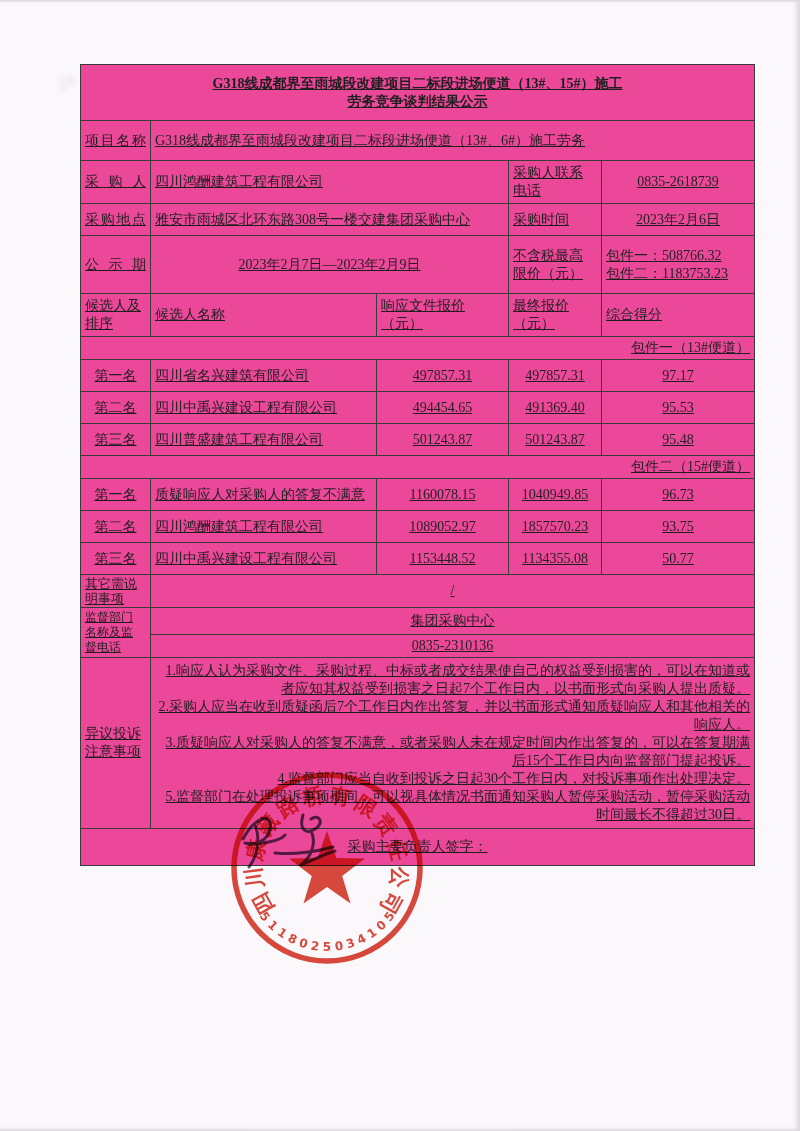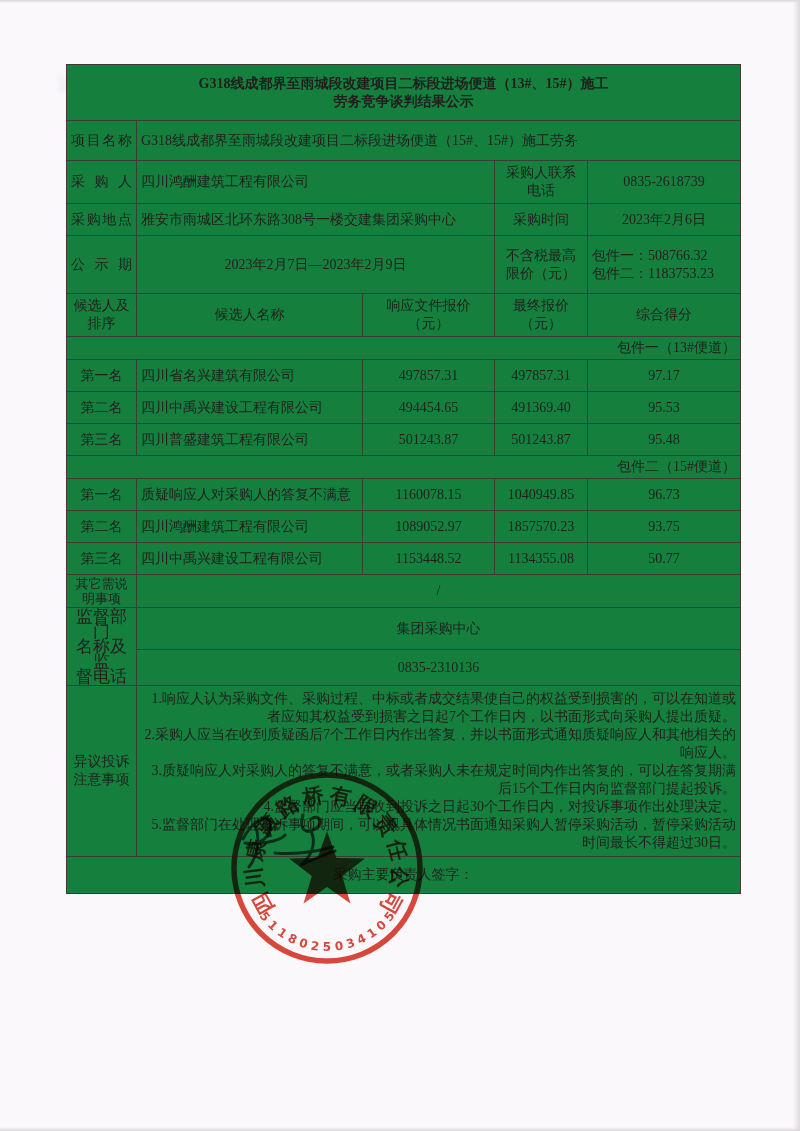--- a/index.html
+++ b/index.html
@@ -12,37 +12,38 @@
   
   .edge-top{position:absolute;left:0;top:0;width:800px;height:3px;background:linear-gradient(#d8d4d8,rgba(216,212,216,0));}
   .edge-right{position:absolute;right:0;top:0;width:7px;height:1131px;background:linear-gradient(to left,#ddd8dd,rgba(221,216,221,0));}
   .edge-bottom{position:absolute;left:0;bottom:0;width:800px;height:4px;background:linear-gradient(to top,#dcd7dc,rgba(220,215,220,0));}
   
   .bleed{position:absolute;filter:blur(2px);opacity:.18;color:#5a6b66;font-size:18px;letter-spacing:4px;}
   .bleed.b1{left:58px;top:72px;}
   .bleed.b2{left:128px;top:80px;color:#6b6b7a;}
 
   table.doc{
-    position:absolute;left:66px;top:64px;width:674px;
+    position:absolute;left:80px;top:64px;width:674px;
     border-collapse:collapse;table-layout:fixed;
-    background:#15803d;
+    background:#ec4899;
+    text-decoration:underline;
   }
   table.doc td{
     border:1.6px solid #3b3b3b;
     font-size:14px;line-height:18px;
     padding:1px 4px;
     vertical-align:middle;
     overflow:hidden;
   }
   .title-cell{
     text-align:center;font-weight:bold;font-size:20px;line-height:26px;
     padding:2px 6px;
   }
   .lbl{text-align:justify;text-align-last:justify;padding:1px 7px;}
-  .lbl-c{text-align:center;}
+  .lbl-c{}
   .pre{white-space:pre-line;}
   .val-left{text-align:left;padding-left:8px;}
   .val-center{text-align:center;}
   .pkg-title{text-align:right;}
   .notes-cell{
     text-align:right;font-size:14px;line-height:19px;padding:3px 6px;
     white-space:pre-line;vertical-align:middle;
   }
   .sig-cell{text-align:center;padding-left:7px;font-size:15px;}
   
@@ -68,21 +69,21 @@
   </colgroup>
   <tbody>
       <tr style="height:56px">
     <td colspan="5" class="title-cell">
       <div>G318线成都界至雨城段改建项目二标段进场便道（13#、15#）施工</div>
       <div>劳务竞争谈判结果公示</div>
     </td>
   </tr>
   <tr style="height:40px">
     <td class="lbl">项目名称</td>
-    <td colspan="4" class="val-left">G318线成都界至雨城段改建项目二标段进场便道（15#、15#）施工劳务</td>
+    <td colspan="4" class="val-left">G318线成都界至雨城段改建项目二标段进场便道（13#、6#）施工劳务</td>
   </tr>
   <tr style="height:43px">
     <td class="lbl">采购人</td>
     <td colspan="2" class="val-left">四川鸿酬建筑工程有限公司</td>
     <td class="lbl-c pre">采购人联系
 电话</td>
     <td class="val-center">0835-2618739</td>
   </tr>
   <tr style="height:32px">
     <td class="lbl">采购地点</td>
@@ -157,21 +158,21 @@
     <td class="val-center">1153448.52</td>
     <td class="val-center">1134355.08</td>
     <td class="val-center">50.77</td>
   </tr>
   <tr style="height:28px">
     <td class="lbl-c pre" style="font-size:13px;line-height:15px">其它需说
 明事项</td>
     <td colspan="4" class="val-center">/</td>
   </tr>
   <tr style="height:27px">
-    <td rowspan="2" class="lbl-c pre" style="font-size:17px;line-height:15px">监督部门
+    <td rowspan="2" class="lbl-c pre" style="font-size:12px;line-height:15px">监督部门
 名称及监
 督电话</td>
     <td colspan="4" class="val-center">集团采购中心</td>
   </tr>
   <tr style="height:23px">
     <td colspan="4" class="val-center">0835-2310136</td>
   </tr>
   <tr style="height:171px">
     <td class="lbl-c pre">异议投诉
 注意事项</td>

